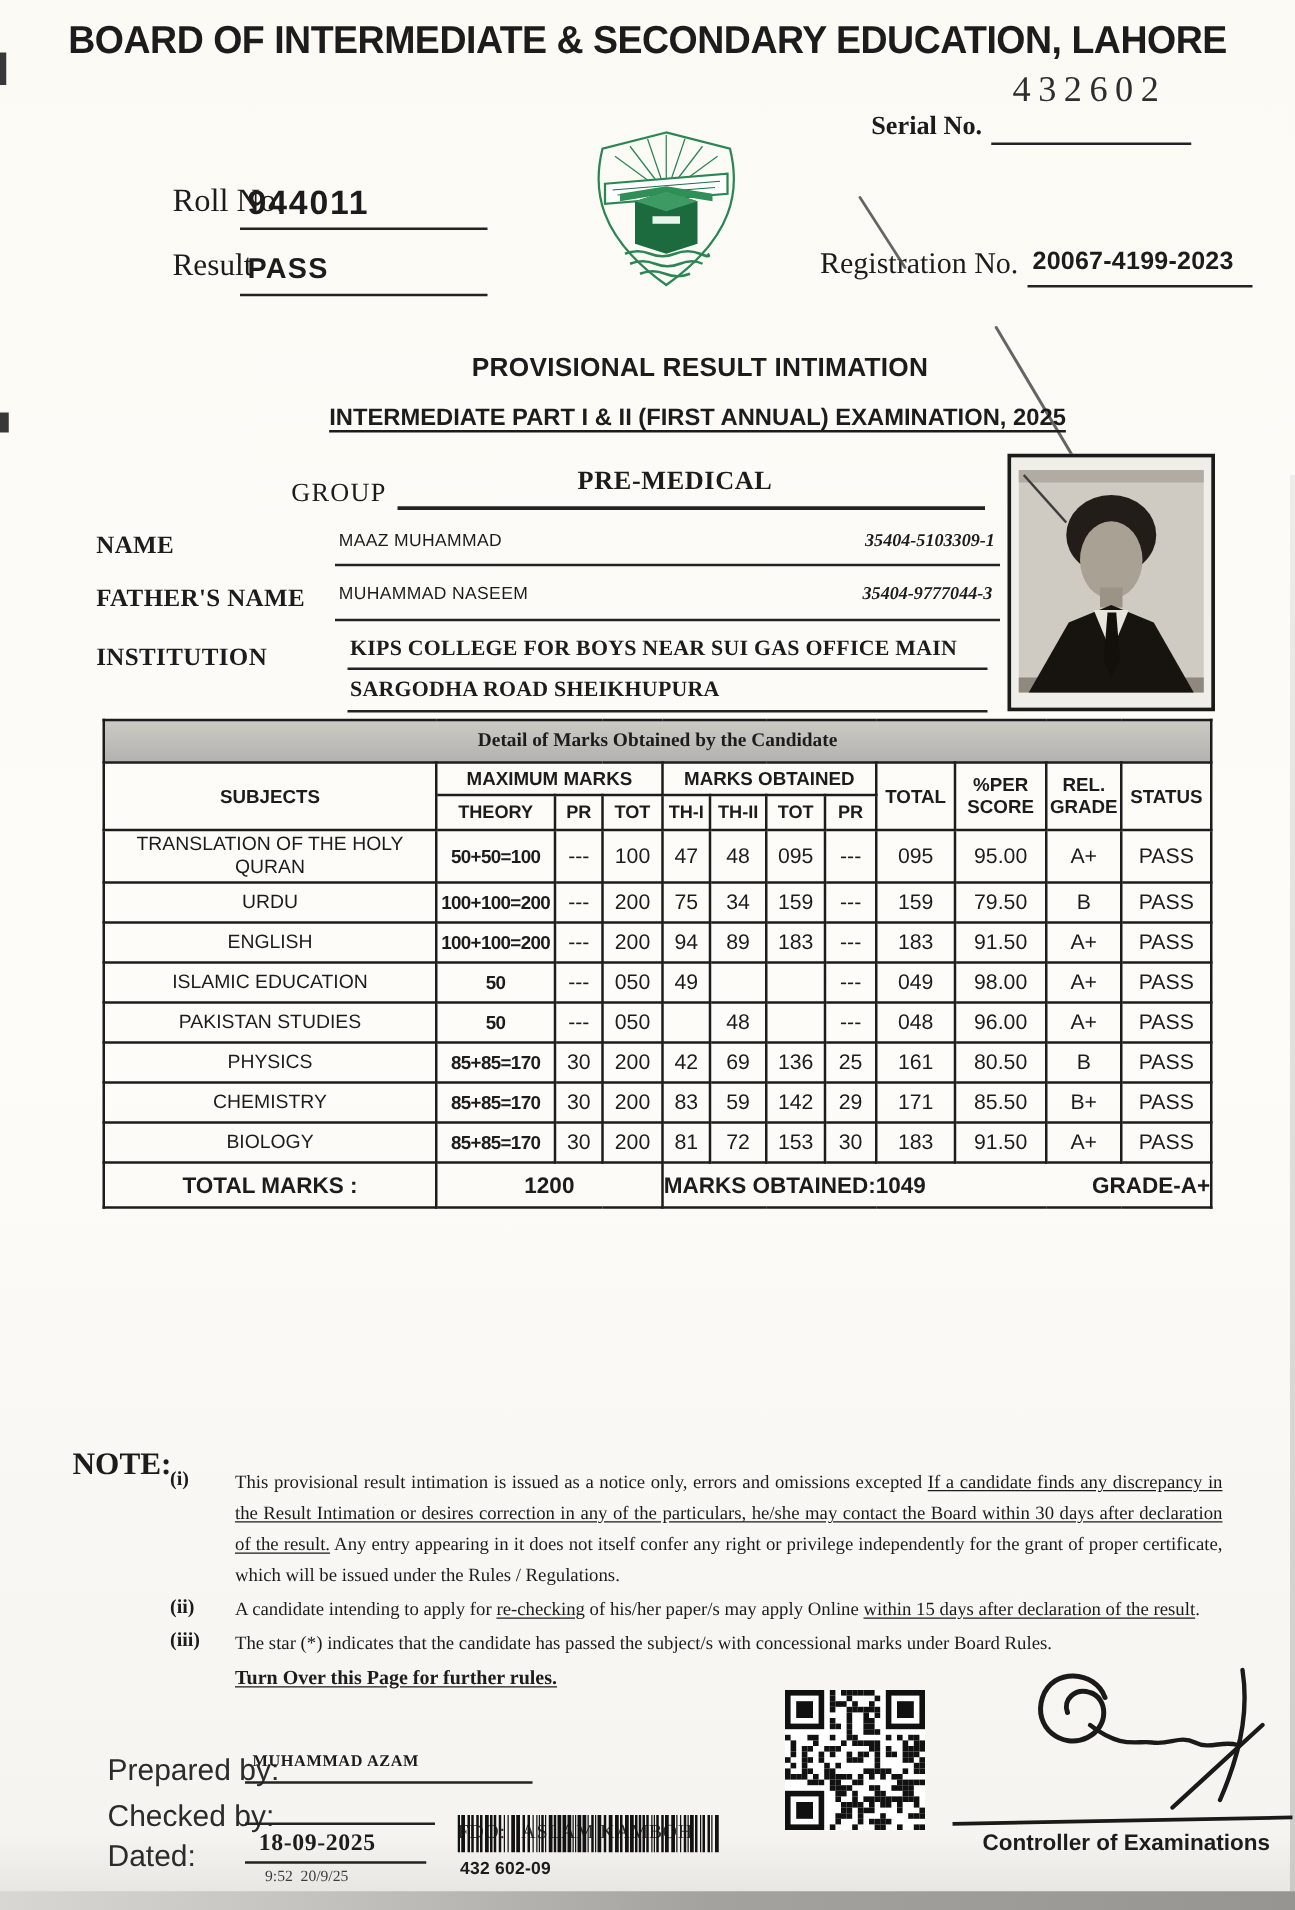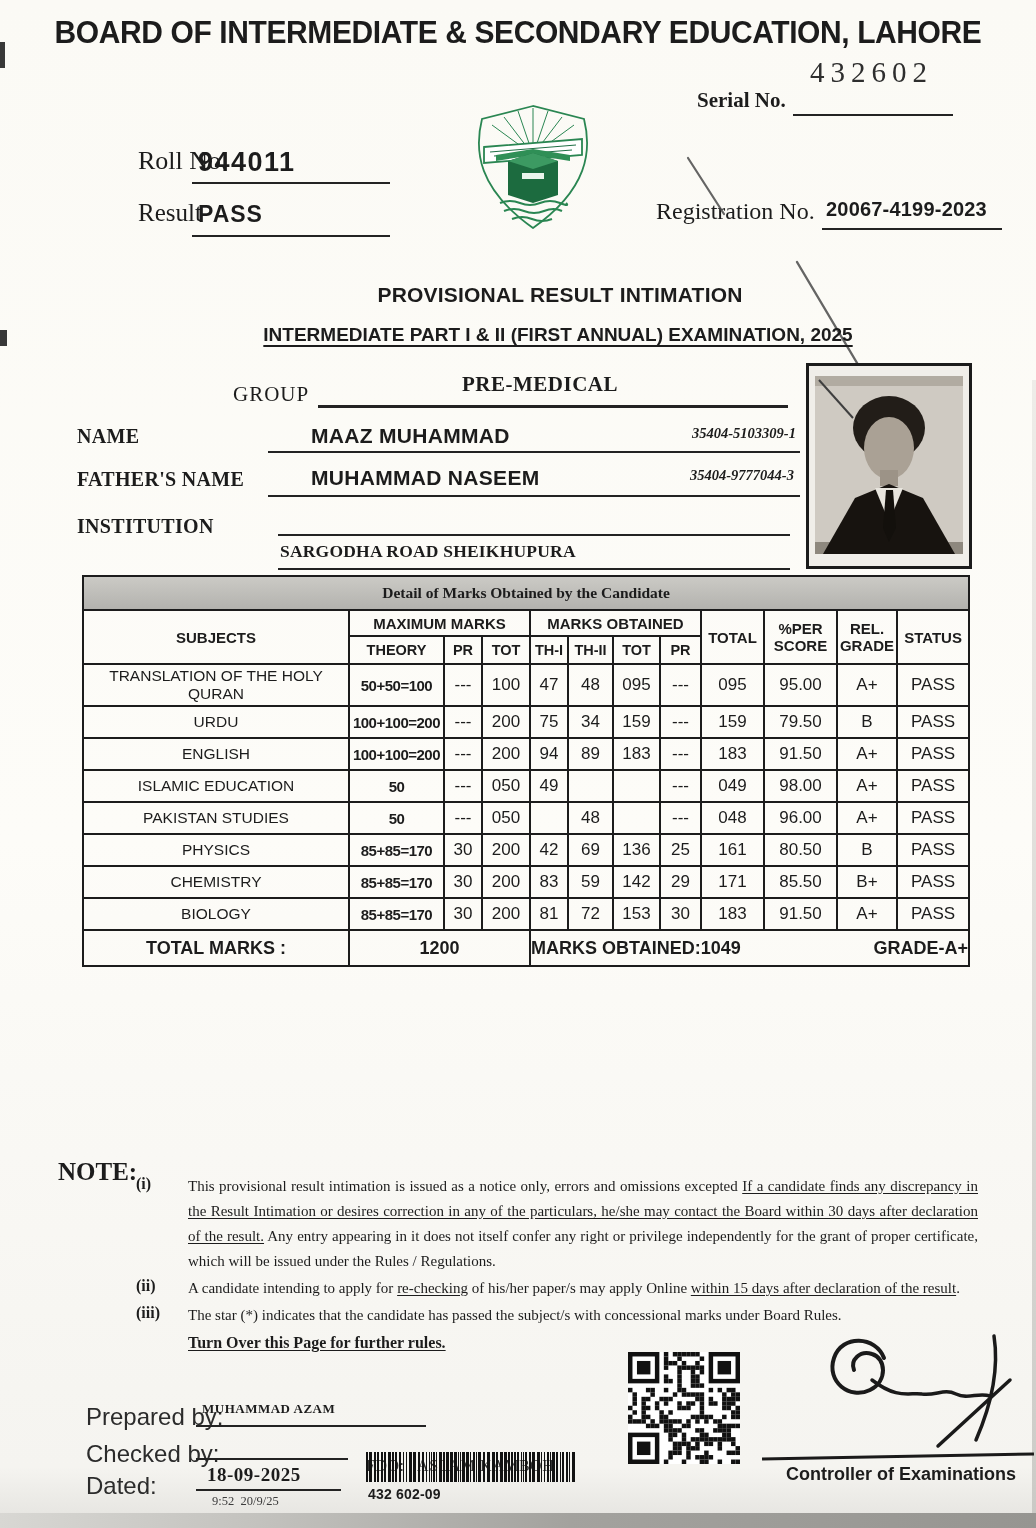--- a/index.html
+++ b/index.html
@@ -19,21 +19,21 @@
   .result-label{left:138px;top:199px;font-size:25px;}
   .result-value{left:198px;top:201px;font-weight:bold;font-size:23px;letter-spacing:1px;}
   .reg-label{left:656px;top:198px;font-size:24px;}
   .reg-value{left:826px;top:198px;font-weight:bold;font-size:20px;letter-spacing:.2px;}
   .doc-title{left:80px;top:283px;width:960px;text-align:center;font-weight:bold;font-size:21px;letter-spacing:.2px;}
   .doc-subtitle{left:78px;top:324px;width:960px;text-align:center;font-weight:bold;font-size:19px;
     text-decoration:underline;text-underline-offset:4px;text-decoration-thickness:2px;}
   .group-label{left:233px;top:366px;font-size:21px;letter-spacing:1px;margin-top:16px;}
   .group-value{left:462px;top:372px;font-weight:bold;font-size:21px;letter-spacing:.5px;}
   .fld-label{font-weight:bold;font-size:20px;letter-spacing:.3px;}
-  .fld-value{font-weight:bold;font-size:21px;letter-spacing:.3px;margin-left:40px;}
+  .fld-value{font-weight:normal;font-size:14px;letter-spacing:.3px;}
   .fld-cnic{font-weight:bold;font-style:italic;font-size:14.5px;}
   .inst-value{font-weight:bold;font-size:17.5px;letter-spacing:.2px;}
   .photo{left:806px;top:363px;width:160px;height:200px;border:3px solid #1b1b1b;background:#f3f1ec;}
   table.marks{position:absolute;left:82px;top:575px;width:886px;border-collapse:collapse;table-layout:fixed;}
   table.marks td,table.marks th{border:2px solid #1c1c1c;padding:0;vertical-align:middle;text-align:center;}
   tr.banner-row td{height:32px;background:linear-gradient(180deg,#cbcac5,#b3b2ae);
     font-family:"Liberation Serif",serif;font-weight:bold;font-size:15.5px;}
   tr.group-row th{height:24px;font-size:15px;}
   tr.sub-row th{height:26px;font-size:14.5px;}
   th.two-line{font-size:15px;line-height:1.15;}
@@ -137,20 +137,21 @@
   <div class="abs fld-value" style="left:271px;top:424px;">MAAZ MUHAMMAD</div>
   <div class="abs fld-cnic serif" style="left:692px;top:425px;">35404-5103309-1</div>
   <div class="line" style="left:268px;top:451px;width:532px;"></div>
 
   <div class="abs fld-label serif" style="left:77px;top:468px;">FATHER'S NAME</div>
   <div class="abs fld-value" style="left:271px;top:466px;">MUHAMMAD NASEEM</div>
   <div class="abs fld-cnic serif" style="left:690px;top:467px;">35404-9777044-3</div>
   <div class="line" style="left:268px;top:495px;width:532px;"></div>
 
   <div class="abs fld-label serif" style="left:77px;top:515px;">INSTITUTION</div>
+  <div class="abs inst-value serif" style="left:280px;top:508px;">KIPS COLLEGE FOR BOYS  NEAR SUI GAS OFFICE MAIN</div>
   <div class="line" style="left:278px;top:534px;width:512px;"></div>
   <div class="abs inst-value serif" style="left:280px;top:541px;">SARGODHA ROAD SHEIKHUPURA</div>
   <div class="line" style="left:278px;top:568px;width:512px;"></div>
 
   <div class="abs photo">
     <svg width="160" height="200" viewBox="0 0 160 200">
       <rect x="0" y="0" width="160" height="200" fill="#f0eee9"></rect>
       <rect x="6" y="10" width="148" height="178" fill="#cfcac2"></rect>
       <rect x="6" y="10" width="148" height="10" fill="#b1aba1"></rect>
       <rect x="6" y="176" width="148" height="12" fill="#8e887e"></rect>

